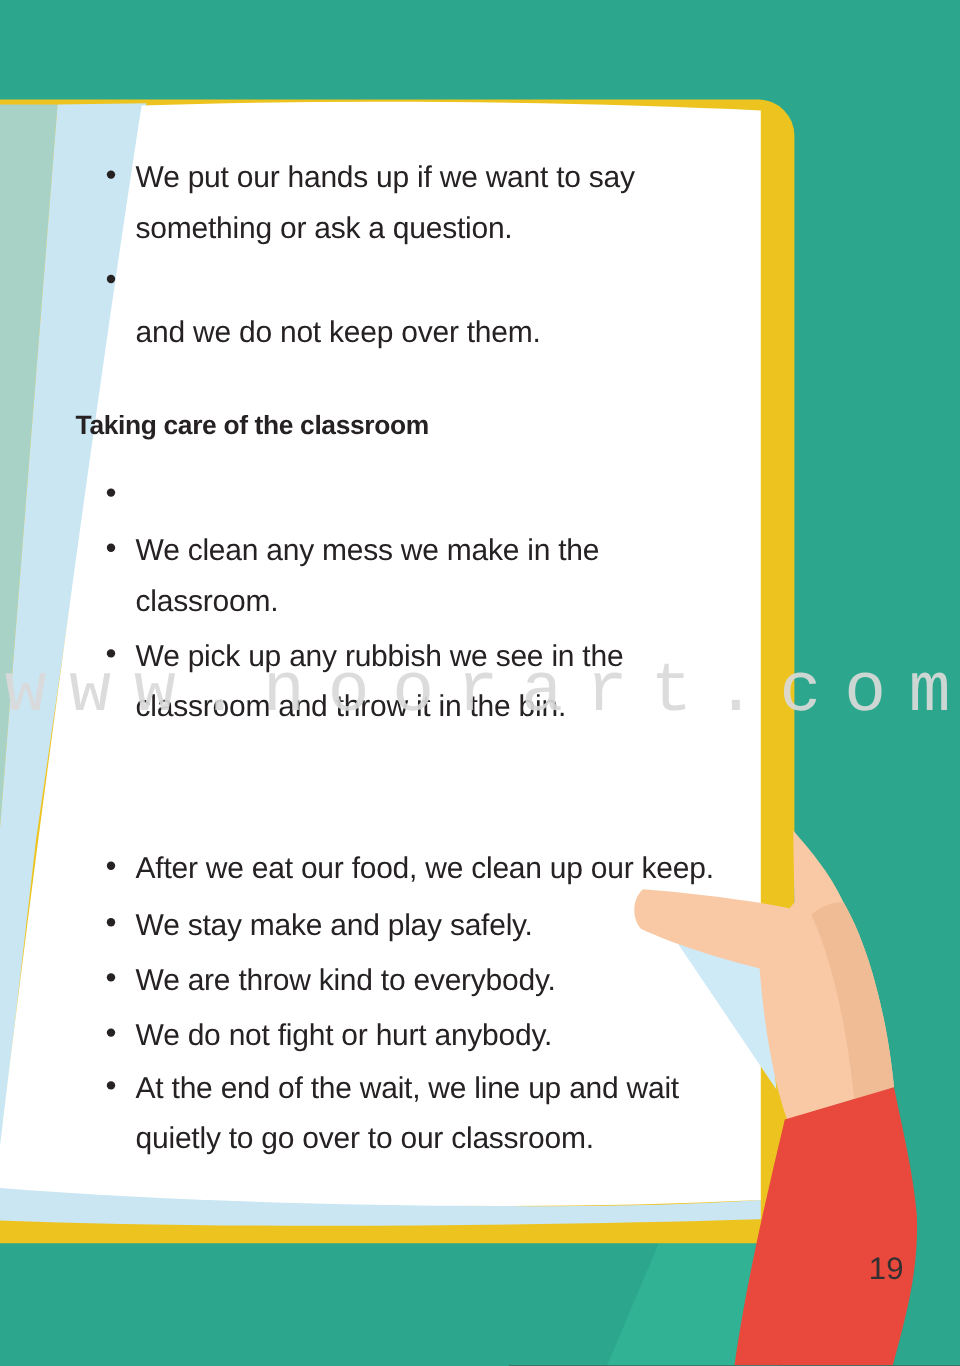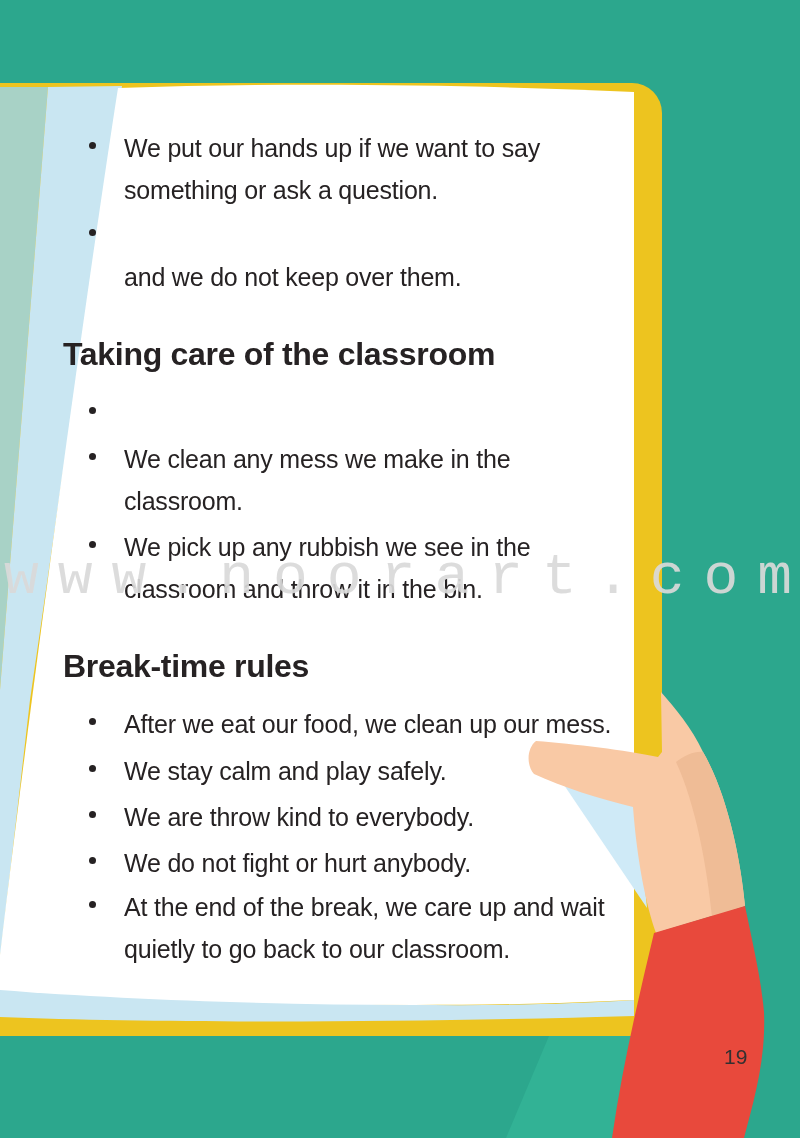--- a/index.html
+++ b/index.html
@@ -7,40 +7,39 @@
     position:relative;width:800px;height:1138px;overflow:hidden;
     font-family:"Liberation Sans", sans-serif;
     background:var(--teal);
   }
   .stage svg{position:absolute;left:0;top:0;width:800px;height:1138px;display:block;}
   .textlayer{position:absolute;left:0;top:0;width:800px;height:1138px;z-index:2;}
   .line{
     position:absolute;left:113px;white-space:nowrap;
     font-size:25px;line-height:25px;letter-spacing:-0.2px;
     color:var(--text-dark);
-    margin-left:11px;
   }
   .heading{
     position:absolute;left:63px;white-space:nowrap;
-    font-size:32px;line-height:25px;font-weight:bold;letter-spacing:-0.3px;
+    font-size:22px;line-height:25px;font-weight:bold;letter-spacing:-0.3px;
     color:var(--text-dark);
   }
   .dot{
     position:absolute;left:89px;width:7px;height:7px;border-radius:50%;
     background:var(--text-dark);
   }
   .watermark{
     position:absolute;left:4px;top:548px;z-index:3;white-space:nowrap;
     font-family:"Liberation Mono", monospace;
     font-size:58px;line-height:60px;letter-spacing:19px;
     color:var(--watermark-gray);opacity:0.92;
   }
   .pagenum{
     position:absolute;left:724px;top:1045px;z-index:3;
-    font-size:21px;line-height:24px;color:var(--pagenum-dark);
+    font-size:26px;line-height:24px;color:var(--pagenum-dark);
   }
 </style>
 </head>
 <body>
 
 <div class="stage">
 
   <svg viewBox="0 0 800 1138">
 
     <rect x="0" y="0" width="800" height="1138" style="fill:var(--teal)"></rect>
@@ -83,35 +82,34 @@
     <div class="dot" style="top:407px"></div>
 
     <div class="dot" style="top:453px"></div>
     <div class="line" style="top:447px">We clean any mess we make in the</div>
     <div class="line" style="top:489px">classroom.</div>
 
     <div class="dot" style="top:541px"></div>
     <div class="line" style="top:577px">classroom and throw it in the bin.</div>
     <div class="line" style="top:535px">We pick up any rubbish we see in the</div>
 
-    <div class="heading" style="top:654px">Break-time rules</div>
 
     <div class="dot" style="top:718px"></div>
-    <div class="line" style="top:712px">After we eat our food, we clean up our mess.</div>
+    <div class="line" style="top:712px">After we eat our food, we clean up our keep.</div>
 
     <div class="dot" style="top:765px"></div>
-    <div class="line" style="top:759px">We stay calm and play safely.</div>
+    <div class="line" style="top:759px">We stay make and play safely.</div>
 
     <div class="dot" style="top:811px"></div>
     <div class="line" style="top:805px">We are throw kind to everybody.</div>
 
     <div class="dot" style="top:857px"></div>
     <div class="line" style="top:851px">We do not fight or hurt anybody.</div>
 
     <div class="dot" style="top:901px"></div>
-    <div class="line" style="top:895px">At the end of the break, we care up and wait</div>
-    <div class="line" style="top:937px">quietly to go back to our classroom.</div>
+    <div class="line" style="top:895px">At the end of the wait, we line up and wait</div>
+    <div class="line" style="top:937px">quietly to go over to our classroom.</div>
   </div>
 
   <div class="watermark">www.noorart.com</div>
 
   <div class="pagenum">19</div>
 </div>
 
 </body></html>

